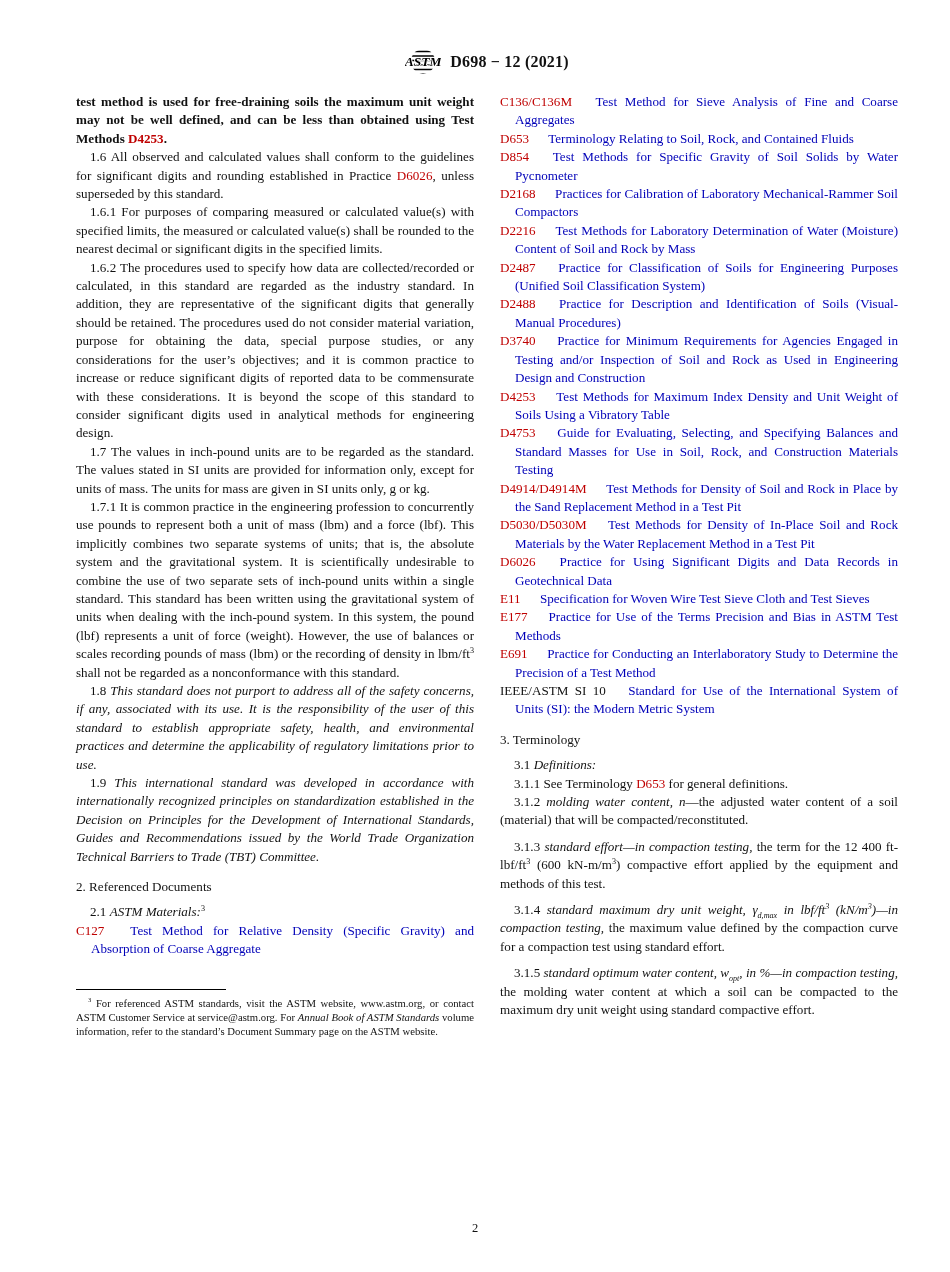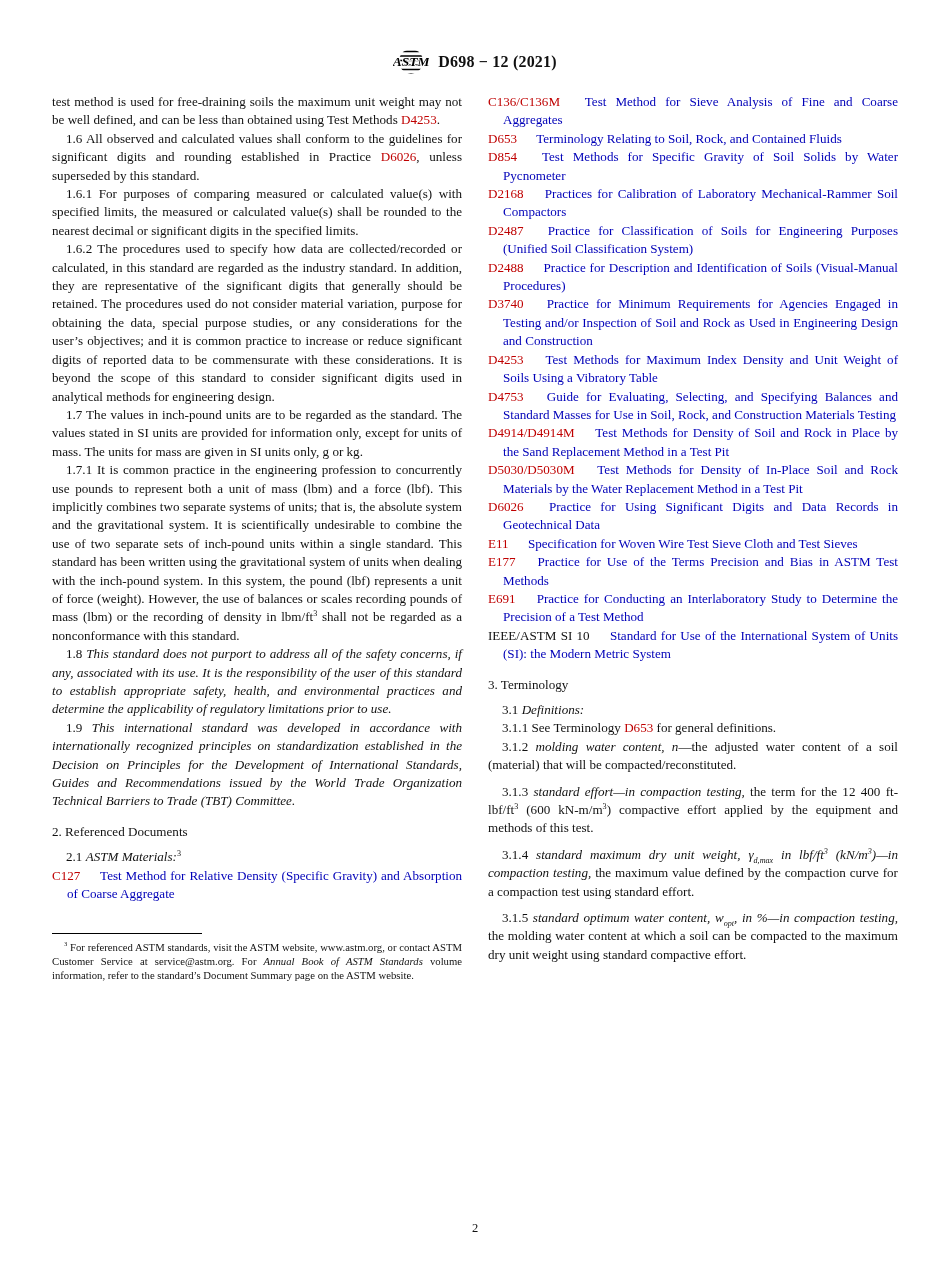--- a/index.html
+++ b/index.html
@@ -7,32 +7,32 @@
     --ref-blue:#0000b8;
     --ink:#111111;
   }
   html,body{margin:0;padding:0;}
   body{
     width:950px;height:1272px;background:#ffffff;
     font-family:"Liberation Serif", serif;color:var(--ink);
   }
   .page{
     position:relative;width:950px;height:1272px;
-    box-sizing:border-box;padding:46px 52px 0 52px;overflow:hidden;
+    box-sizing:border-box;padding:46px 52px 0 76px;overflow:hidden;
   }
   .header{
     display:flex;justify-content:center;align-items:center;gap:9px;
     margin-bottom:16px;
   }
   .doc-title{font-weight:bold;font-size:16px;letter-spacing:.2px;}
   .columns{display:flex;gap:26px;}
   .col{width:410px;font-size:13.1px;line-height:18.4px;text-align:justify;}
   .col p{margin:0;}
   .blk-p{text-indent:14px;}
-  .blk-cont{text-indent:0;}
+  .blk-cont{text-indent:0;font-weight:bold;}
   .blk-h{font-weight:normal;text-indent:0;margin-top:12px !important;margin-bottom:7px !important;}
   .blk-ref{padding-left:15px;text-indent:-15px;}
   .blk-sp{margin-top:8px !important;}
   .blk-rule{border:0;border-top:1px solid #000;width:150px;margin:30px 0 6px 0;height:0;}
   .blk-fn{font-size:10.7px;line-height:14px;text-indent:12px;text-align:justify;}
   .run-link{color:var(--link-red);cursor:pointer;}
   .run-blue{color:var(--ref-blue);margin-left:16px;}
   .run-italic{font-style:italic;}
   .run-sup{vertical-align:super;font-size:0.62em;line-height:0;}
   .run-sub{vertical-align:sub;font-size:0.62em;line-height:0;}
@@ -83,20 +83,21 @@
         <p class="blk-p"><span>2.1  </span><span class="run-italic">ASTM Materials:</span><span class="run-sup">3</span></p>
         <p class="blk-ref"><span class="run-link">C127</span><span class="run-blue"> Test Method for Relative Density (Specific Gravity) and Absorption of Coarse Aggregate</span></p>
         <div class="blk-rule"></div>
         <p class="blk-fn"><span class="run-sup">3</span><span> For referenced ASTM standards, visit the ASTM website, www.astm.org, or contact ASTM Customer Service at service@astm.org. For </span><span class="run-italic">Annual Book of ASTM Standards</span><span> volume information, refer to the standard’s Document Summary page on the ASTM website.</span></p>
       </div>
     <div class="col">
         <p class="blk-ref"><span class="run-link">C136/C136M</span><span class="run-blue"> Test Method for Sieve Analysis of Fine and Coarse Aggregates</span></p>
         <p class="blk-ref"><span class="run-link">D653</span><span class="run-blue"> Terminology Relating to Soil, Rock, and Contained Fluids</span></p>
         <p class="blk-ref"><span class="run-link">D854</span><span class="run-blue"> Test Methods for Specific Gravity of Soil Solids by Water Pycnometer</span></p>
         <p class="blk-ref"><span class="run-link">D2168</span><span class="run-blue"> Practices for Calibration of Laboratory Mechanical-Rammer Soil Compactors</span></p>
+        <p class="blk-ref"><span class="run-link">D2216</span><span class="run-blue"> Test Methods for Laboratory Determination of Water (Moisture) Content of Soil and Rock by Mass</span></p>
         <p class="blk-ref"><span class="run-link">D2487</span><span class="run-blue"> Practice for Classification of Soils for Engineering Purposes (Unified Soil Classification System)</span></p>
         <p class="blk-ref"><span class="run-link">D2488</span><span class="run-blue"> Practice for Description and Identification of Soils (Visual-Manual Procedures)</span></p>
         <p class="blk-ref"><span class="run-link">D3740</span><span class="run-blue"> Practice for Minimum Requirements for Agencies Engaged in Testing and/or Inspection of Soil and Rock as Used in Engineering Design and Construction</span></p>
         <p class="blk-ref"><span class="run-link">D4253</span><span class="run-blue"> Test Methods for Maximum Index Density and Unit Weight of Soils Using a Vibratory Table</span></p>
         <p class="blk-ref"><span class="run-link">D4753</span><span class="run-blue"> Guide for Evaluating, Selecting, and Specifying Balances and Standard Masses for Use in Soil, Rock, and Construction Materials Testing</span></p>
         <p class="blk-ref"><span class="run-link">D4914/D4914M</span><span class="run-blue"> Test Methods for Density of Soil and Rock in Place by the Sand Replacement Method in a Test Pit</span></p>
         <p class="blk-ref"><span class="run-link">D5030/D5030M</span><span class="run-blue"> Test Methods for Density of In-Place Soil and Rock Materials by the Water Replacement Method in a Test Pit</span></p>
         <p class="blk-ref"><span class="run-link">D6026</span><span class="run-blue"> Practice for Using Significant Digits and Data Records in Geotechnical Data</span></p>
         <p class="blk-ref"><span class="run-link">E11</span><span class="run-blue"> Specification for Woven Wire Test Sieve Cloth and Test Sieves</span></p>
         <p class="blk-ref"><span class="run-link">E177</span><span class="run-blue"> Practice for Use of the Terms Precision and Bias in ASTM Test Methods</span></p>

